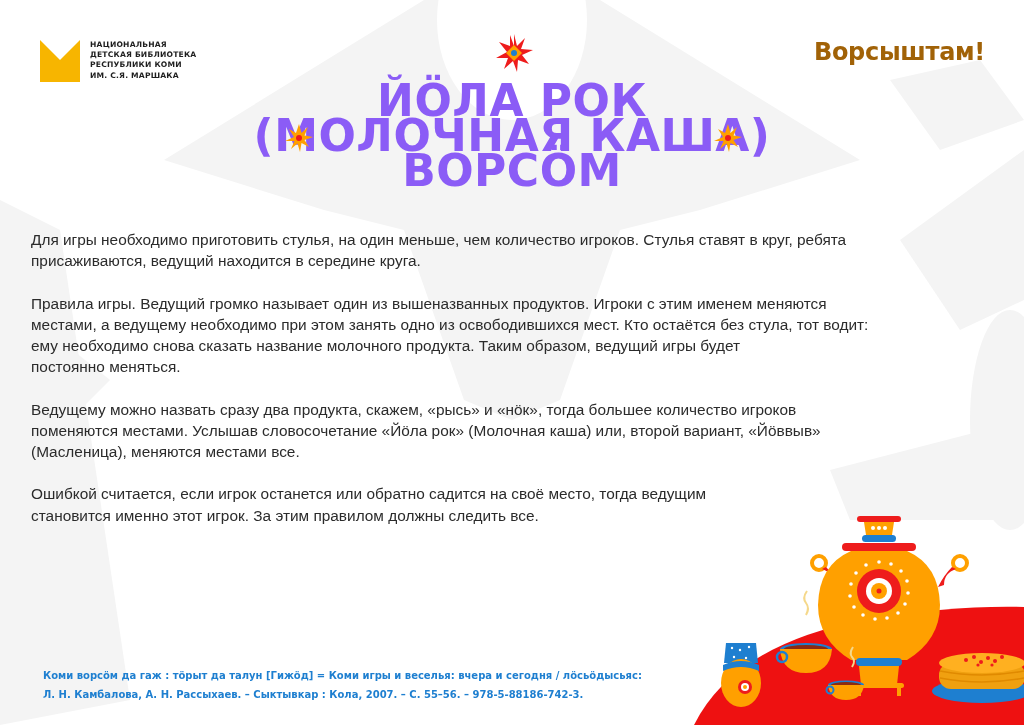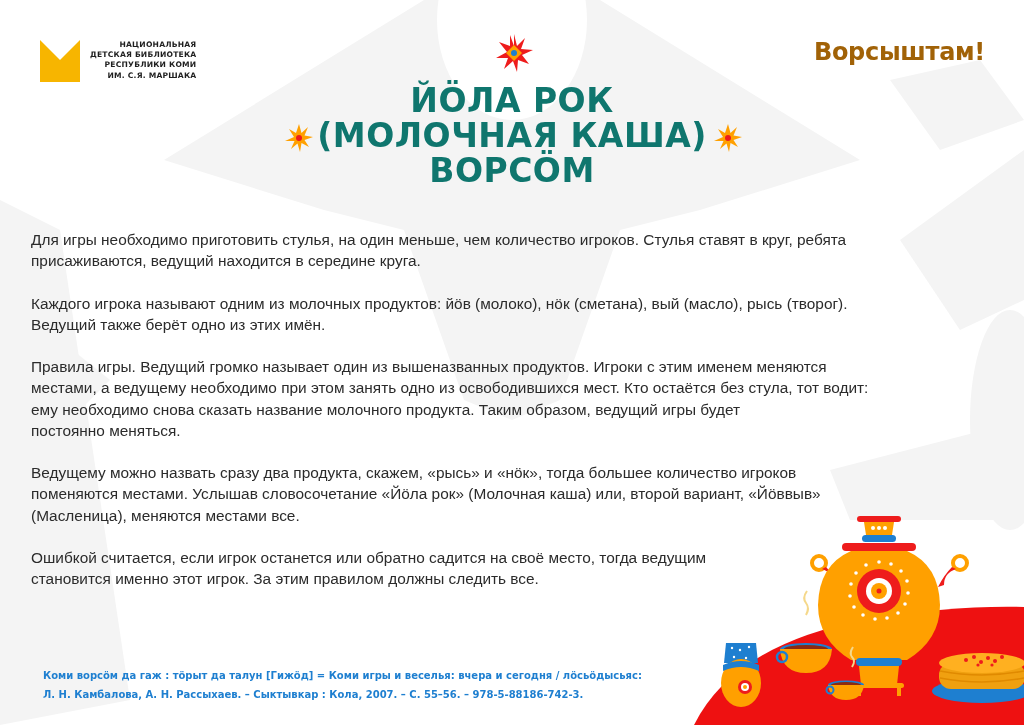--- a/index.html
+++ b/index.html
@@ -33,21 +33,20 @@
       margin-right: 10px;
     }
     .logo-text {
       font-family: "DejaVu Sans", sans-serif;
       font-weight: bold;
       font-size: 7.6px;
       line-height: 10.2px;
       color: #1f1f1f;
       letter-spacing: 0.2px;
       margin-top: 0px;
-      text-align: right;
     }
     .logo-text div { white-space: nowrap; }
     .brand {
       position: absolute;
       right: 39px;
       top: 38px;
       font-family: "DejaVu Sans", sans-serif;
       font-weight: bold;
       font-size: 24px;
       color: #a16207;
@@ -63,23 +62,23 @@
       z-index: 2;
     }
     .title {
       position: absolute;
       left: 0;
       right: 0;
       top: 83px;
       text-align: center;
       font-family: "DejaVu Sans", sans-serif;
       font-weight: bold;
-      font-size: 33px;
+      font-size: 44px;
       line-height: 35px;
-      color: #0f766e;
+      color: #8b5cf6;
       z-index: 2;
       letter-spacing: 0.5px;
     }
     .side-star {
       position: absolute;
       width: 30px;
       height: 30px;
       z-index: 2;
     }
     .side-star.left { left: 284px; top: 123px; }
@@ -169,22 +168,20 @@
   <circle cx="0" cy="0" r="3" fill="#ee1c1c"></circle>
 </svg>
 <svg class="side-star right" viewBox="-15 -15 30 30">
   <polygon fill="#ffa000" points="0,-14 2.5,-5 9,-11 5.5,-2.5 14,-1 5.5,2 10,9 2.5,5 1,14 -1.5,5.5 -8,11 -4.5,3 -14,3 -5,-1 -10,-9 -3,-5"></polygon>
   <circle cx="0" cy="0" r="3" fill="#ee1c1c"></circle>
 </svg>
 
 <div class="content">
   <p>Для игры необходимо приготовить стулья, на один меньше, чем количество игроков. Стулья ставят в круг, ребята
 присаживаются, ведущий находится в середине круга.</p>
-  <p>Каждого игрока называют одним из молочных продуктов: йöв (молоко), нöк (сметана), вый (масло), рысь (творог).
-Ведущий также берёт одно из этих имён.</p>
   <p>Правила игры. Ведущий громко называет один из вышеназванных продуктов. Игроки с этим именем меняются
 местами, а ведущему необходимо при этом занять одно из освободившихся мест. Кто остаётся без стула, тот водит:
 ему необходимо снова сказать название молочного продукта. Таким образом, ведущий игры будет
 постоянно меняться.</p>
   <p>Ведущему можно назвать сразу два продукта, скажем, «рысь» и «нöк», тогда большее количество игроков
 поменяются местами. Услышав словосочетание «Йöла рок» (Молочная каша) или, второй вариант, «Йöввыв»
 (Масленица), меняются местами все.</p>
   <p>Ошибкой считается, если игрок останется или обратно садится на своё место, тогда ведущим
 становится именно этот игрок. За этим правилом должны следить все.</p>
 </div>

